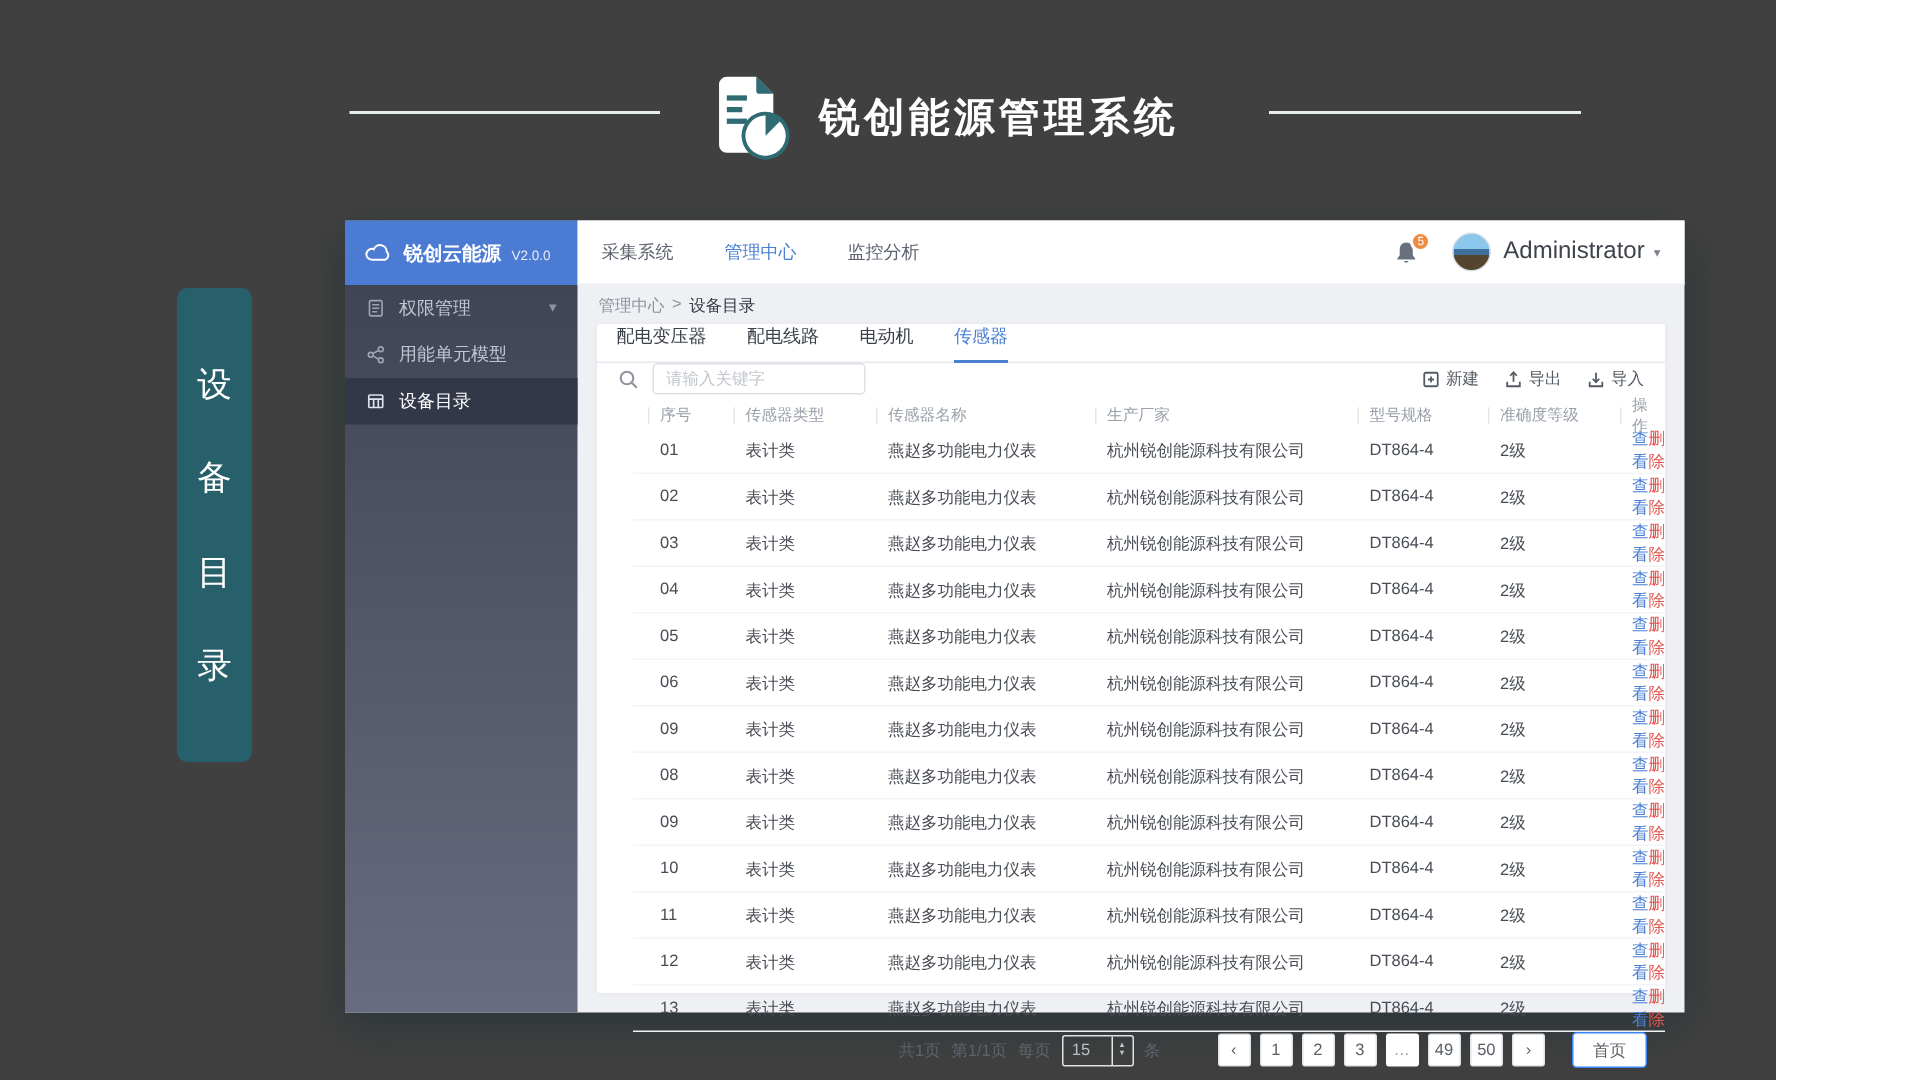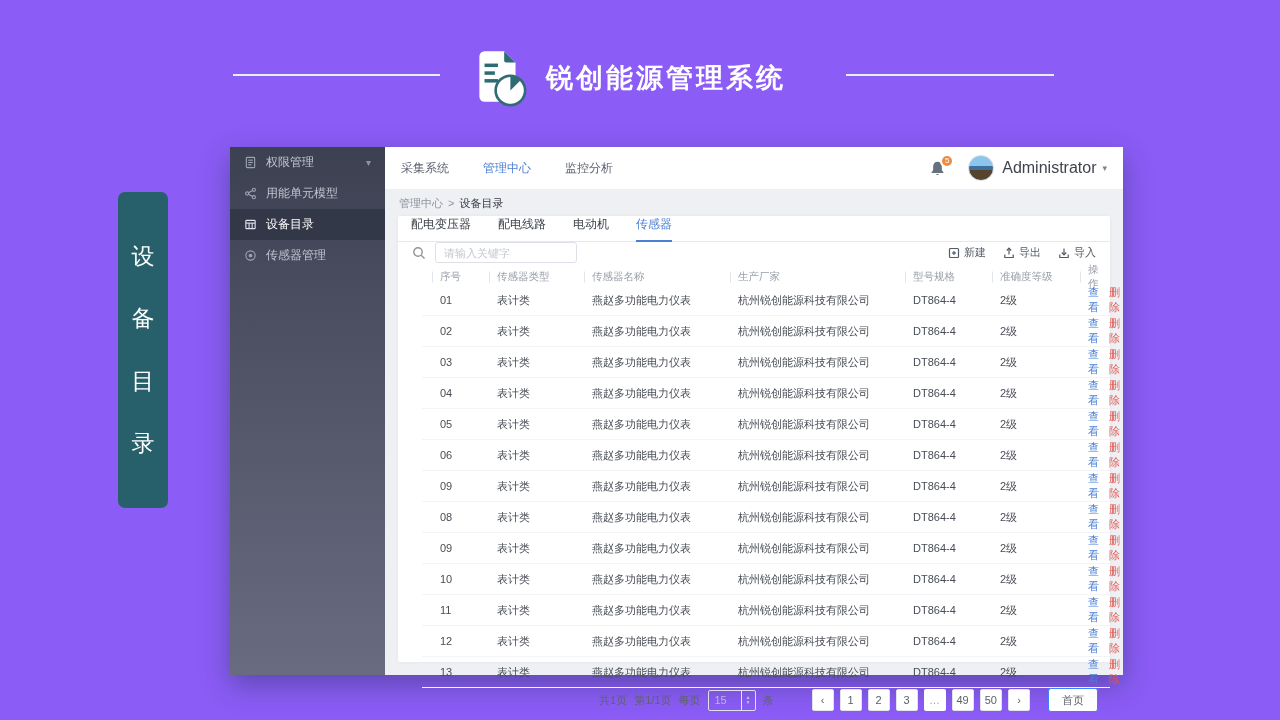--- a/index.html
+++ b/index.html
@@ -1,18 +1,18 @@
 <!DOCTYPE html>
 <html><head>
 <meta charset="utf-8">
 <style>
   * { margin:0; padding:0; box-sizing:border-box; }
   html,body { width:1280px; height:720px; }
   body { font-family:"Liberation Sans","DejaVu Sans",sans-serif; }
-  .stage { position:relative; width:1280px; height:720px; background:#8b5cf6; overflow:hidden; }
+  .stage { position:relative; width:1184px; height:720px; background:#404040; overflow:hidden; }
 
   
   .hdr-line { position:absolute; top:74px; height:2px; background:#e6efee; }
   .hdr-line.left { left:233px; width:207px; }
   .hdr-line.right { left:846px; width:208px; }
   .hdr-logo { position:absolute; left:468px; top:46px; width:62px; height:62px; }
   .hdr-title { position:absolute; left:546px; top:60px; font-size:27px; font-weight:700; color:#ffffff; letter-spacing:3px; }
 
   
   .side-label { position:absolute; left:118px; top:192px; width:50px; height:316px; background:#27606a; border-radius:7px;
@@ -72,21 +72,21 @@
   .tb-btn { display:flex; align-items:center; gap:4px; font-size:11px; color:#545b64; cursor:pointer; }
   .tb-btn svg { width:12px; height:12px; stroke:#545b64; fill:none; stroke-width:1.2; display:block; }
 
   
   .grid-cols { display:grid; grid-template-columns:57px 95px 146px 175px 87px 88px auto; padding:0 14px 0 18px; align-items:center;margin-left:24px; }
   .thead { height:22px; }
   .th { font-size:10.5px; color:#9aa0aa; position:relative; }
   .th::before { content:""; position:absolute; left:-8px; top:50%; transform:translateY(-50%); width:1px; height:11px; background:#e3e6eb; }
   .tbody { flex:1; display:flex; flex-direction:column; }
   .tr { flex:1; border-bottom:1px solid #f2f4f6; font-size:11px; color:#484d55; cursor:default; }
-  .td-actions { display:flex; gap:10px; }
+  .td-actions { display:flex; }
   .link-view { color:#4a7fd4; font-size:11px; cursor:pointer; }
   .link-del { color:#e2574f; font-size:11px; cursor:pointer; }
 
   
   .pagination { height:42px; display:flex; align-items:center; justify-content:flex-end; padding-right:12px; font-size:11px; color:#5d636c; }
   .pg-stats { display:flex; align-items:center; gap:7px; }
   .pg-size { width:48px; height:21px; border:1px solid #dde1e7; border-radius:2px; display:flex; overflow:hidden; }
   .pg-size-val { flex:1; display:flex; align-items:center; padding-left:6px; color:#b9bec7; }
   .pg-size-step { width:14px; border-left:1px solid #e4e7ec; display:flex; flex-direction:column; align-items:center; justify-content:center;
     color:#c2c7cf; font-size:5px; line-height:5px; cursor:pointer; }
@@ -120,20 +120,27 @@
   <div class="side-label">
     <span>设</span>
     <span>备</span>
     <span>目</span>
     <span>录</span>
   </div>
 
   <div class="window">
 
     <div class="sidebar">
+      <div class="sb-logo">
+        <svg width="20" height="13" viewBox="0 0 24 15">
+          <path d="M7 13 a4.3 4.3 0 1 1 1.6-8.3 A5.4 5.4 0 0 1 19 6.8 a3.7 3.7 0 0 1 -1.2 6.2 z" fill="none" stroke="#fff" stroke-width="1.6"></path>
+        </svg>
+        <span class="sb-logo-text">锐创云能源</span>
+        <span class="sb-logo-ver">V2.0.0</span>
+      </div>
       <div class="sb-menu">
         <div class="sb-item">
           <svg viewBox="0 0 14 14">
               <rect x="2.5" y="1.5" width="9" height="11" rx="1"></rect>
               <line x1="4.5" y1="4.5" x2="9.5" y2="4.5"></line>
               <line x1="4.5" y1="7" x2="9.5" y2="7"></line>
               <line x1="4.5" y1="9.5" x2="8" y2="9.5"></line>
             </svg>
           <span>权限管理</span>
           <span class="sb-chevron">▾</span>
@@ -149,27 +156,20 @@
           <span>用能单元模型</span>
         </div>
         <div class="sb-item active">
           <svg viewBox="0 0 14 14">
               <rect x="2" y="2.5" width="10" height="9" rx="0.8"></rect>
               <line x1="2" y1="5.5" x2="12" y2="5.5"></line>
               <line x1="5.5" y1="5.5" x2="5.5" y2="11.5"></line>
               <line x1="8.8" y1="5.5" x2="8.8" y2="11.5"></line>
             </svg>
           <span>设备目录</span>
-        </div>
-        <div class="sb-item">
-          <svg viewBox="0 0 14 14">
-              <circle cx="7" cy="7" r="5"></circle>
-              <circle cx="7" cy="7" r="1.4" fill="#9da3b2"></circle>
-            </svg>
-          <span>传感器管理</span>
         </div>
       </div>
     </div>
 
     <div class="main">
 
       <div class="topbar">
         <span class="nav-item">采集系统</span>
         <span class="nav-item active">管理中心</span>
         <span class="nav-item">监控分析</span>

